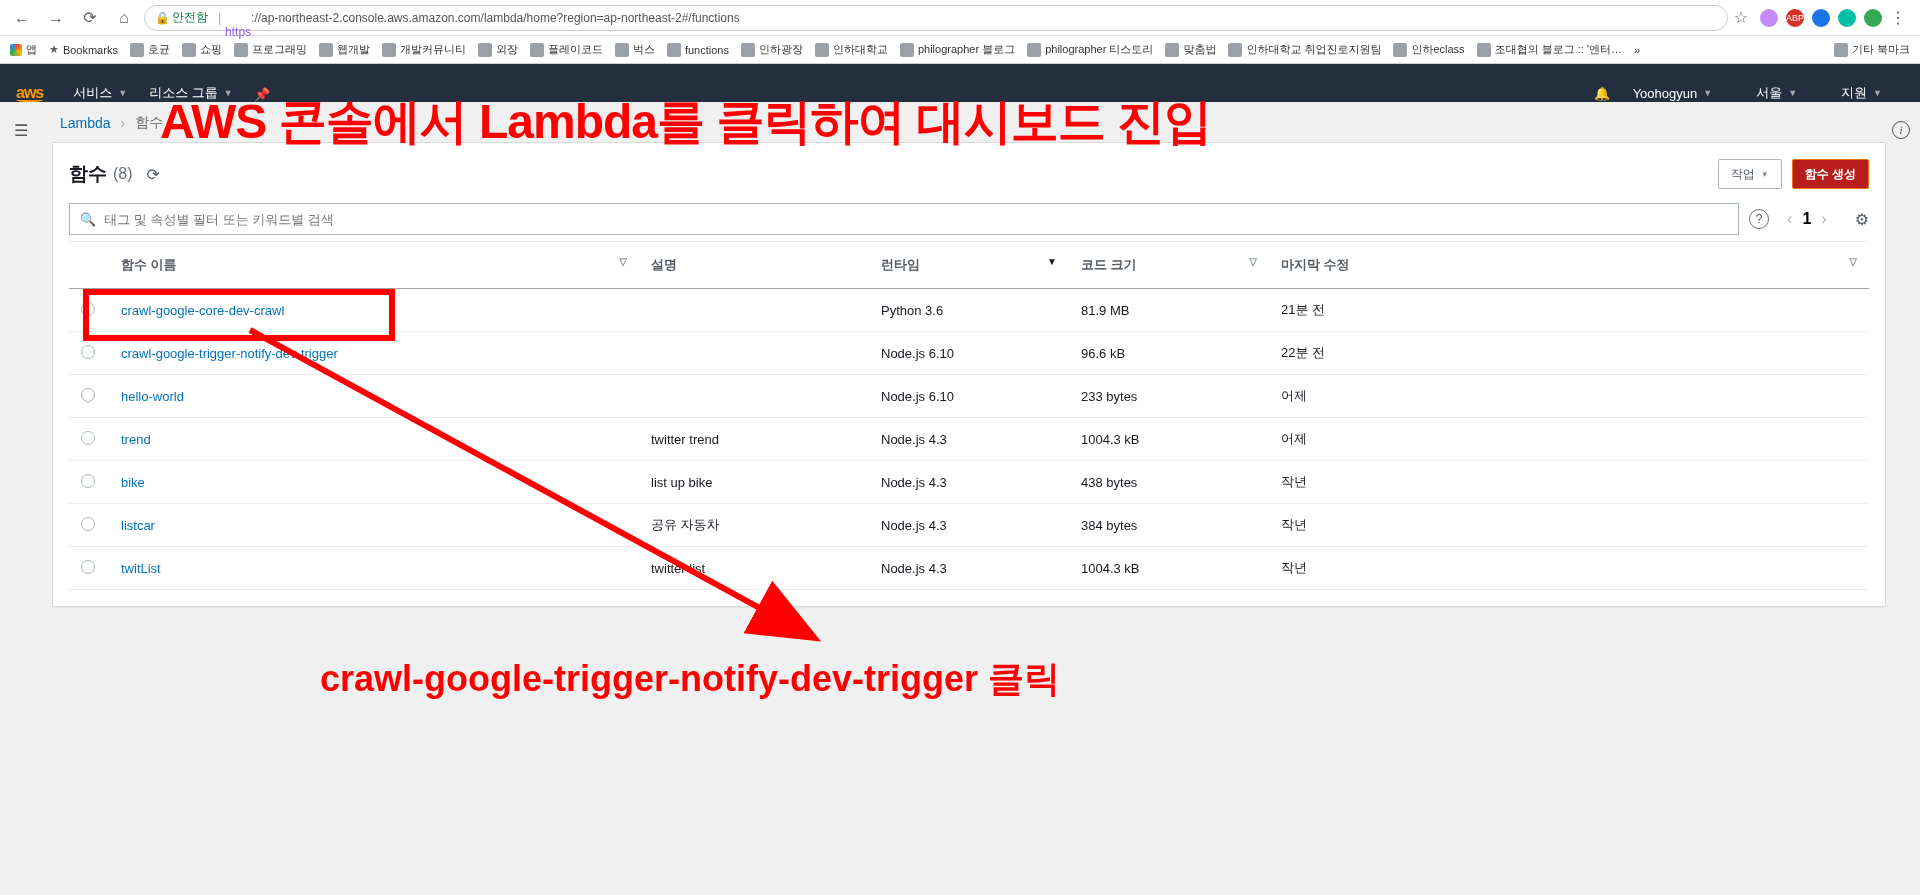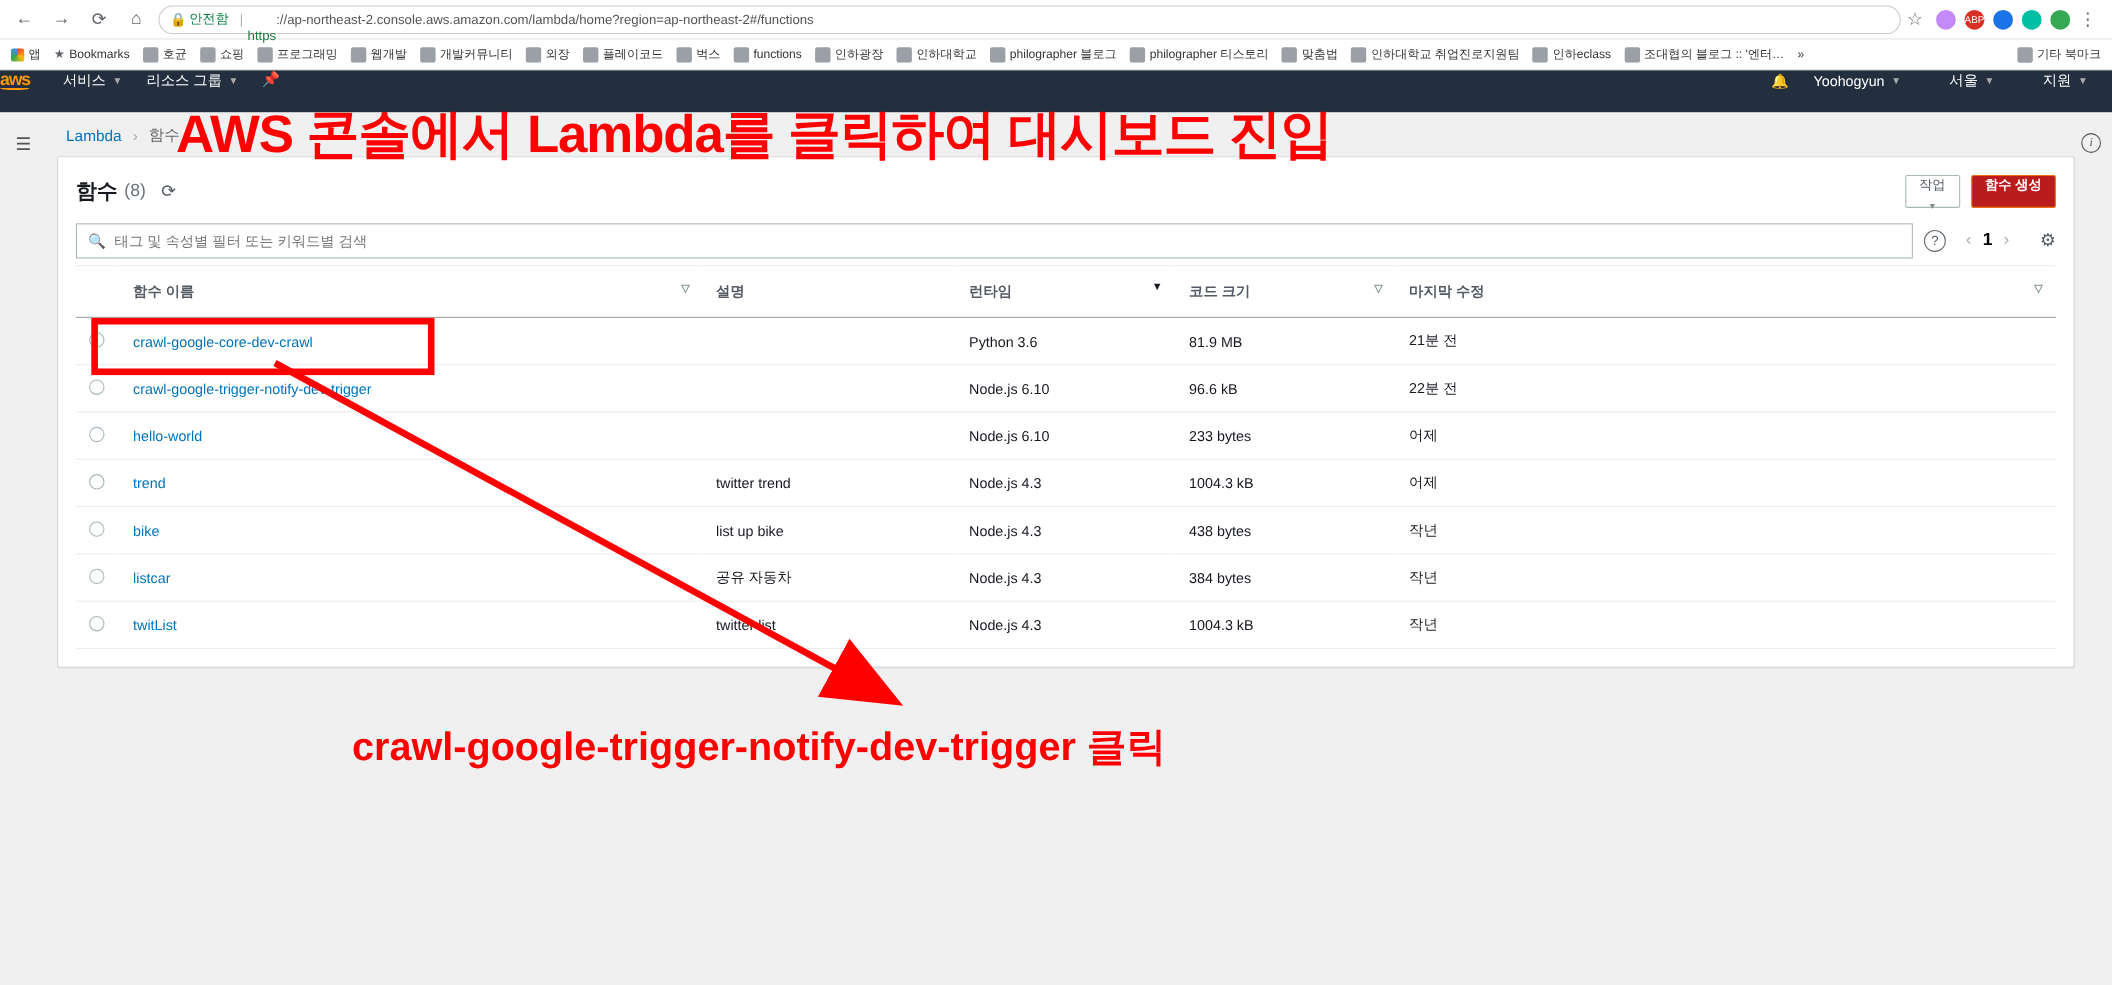--- a/index.html
+++ b/index.html
@@ -4,32 +4,32 @@
 <style>
 * { margin: 0; padding: 0; box-sizing: border-box; font-family: -apple-system, BlinkMacSystemFont, "Segoe UI", Helvetica, Arial, sans-serif; }
 body { background: #f0f0f0; width: 1920px; height: 895px; overflow: hidden; position: relative; }
 
 
 .browser-bar { height: 36px; background: #fff; display: flex; align-items: center; padding: 0 8px; border-bottom: 1px solid #e0e0e0; gap: 6px; }
 .nav-btn { width: 28px; height: 28px; display: flex; align-items: center; justify-content: center; color: #5f6368; cursor: pointer; border-radius: 50%; }
 .url-bar { flex: 1; height: 26px; background: #fff; border: 1px solid #ccc; border-radius: 14px; display: flex; align-items: center; padding: 0 10px; font-size: 12px; color: #333; }
 .url-bar .lock { color: #0b8043; font-weight: bold; margin-right: 2px; }
 .url-bar .secure { color: #0b8043; margin-right: 6px; }
-.url-bar .proto { color: #15803d; margin-top: 28px; }
+.url-bar .proto { color: #8b5cf6; margin-top: 28px; }
 .url-bar .rest { color: #555; }
 .ext-icons { display: flex; align-items: center; gap: 8px; padding: 0 6px; }
 .circ { width: 18px; height: 18px; border-radius: 50%; }
 
 
 .bookmarks-bar { height: 28px; background: #fff; display: flex; align-items: center; padding: 0 10px; gap: 12px; border-bottom: 1px solid #d0d0d0; font-size: 11px; color: #333; overflow: hidden; }
 .bm { display: flex; align-items: center; gap: 4px; white-space: nowrap; cursor: pointer; }
 .bm .fico { width: 14px; height: 14px; background: #9aa0a6; border-radius: 2px; display: inline-block; }
 
 
-.aws-nav { height: 38px; background: #232f3e; display: flex; align-items: flex-start; color: #fff; padding: 0 0; font-size: 13px; }
+.aws-nav { height: 38px; background: #232f3e; display: flex; align-items: flex-end; color: #fff; padding: 0 16px; font-size: 13px; }
 .aws-logo { font-weight: bold; color: #ff9900; font-size: 16px; margin-right: 30px; letter-spacing: -1px; }
 .aws-logo .u { display: block; height: 4px; border-bottom: 2px solid #ff9900; border-radius: 0 0 50% 50%; margin-top: -4px; }
 .nav-item { margin-right: 22px; display: flex; align-items: center; gap: 6px; cursor: pointer; }
 .nav-item .caret { font-size: 9px; color: #aaa; }
 .pin { color: #fff; }
 .nav-spacer { flex: 1; }
 .nav-right { display: flex; align-items: center; gap: 22px; }
 .bell { color: #fff; }
 
 
@@ -42,21 +42,21 @@
 .breadcrumb a { color: #0073bb; text-decoration: none; }
 .breadcrumb .sep { color: #aaa; }
 .breadcrumb .cur { color: #666; }
 
 .panel { background: #fff; border: 1px solid #d5dbdb; border-radius: 2px; box-shadow: 0 1px 1px rgba(0,0,0,.05); padding: 16px; }
 .panel-head { display: flex; align-items: center; margin-bottom: 14px; }
 .panel-title { font-size: 19px; font-weight: 700; color: #16191f; }
 .panel-count { color: #687078; font-weight: 400; margin-left: 6px; }
 .refresh { margin-left: 14px; cursor: pointer; color: #545b64; }
 .head-spacer { flex: 1; }
-.btn { height: 30px; border: 1px solid #aab7b8; background: #fff; color: #545b64; font-size: 12px; padding: 0 12px; display: flex; align-items: center; gap: 6px; cursor: pointer; border-radius: 2px; flex-direction: column; }
+.btn { height: 30px; border: 1px solid #aab7b8; background: #fff; color: #545b64; font-size: 12px; padding: 0 12px; display: flex; align-items: center; gap: 6px; cursor: pointer; border-radius: 2px; }
 .btn .caret { font-size: 8px; color: #888; }
 .btn-primary { background: #b91c1c; border-color: #ec7211; color: #fff; margin-left: 10px; font-weight: 600; }
 
 .searchbar { display: flex; align-items: center; gap: 10px; margin-bottom: 6px; }
 .searchbox { flex: 1; height: 32px; border: 1px solid #aab7b8; display: flex; align-items: center; padding: 0 10px; color: #555; font-size: 13px; }
 .searchbox .mag { color: #687078; margin-right: 8px; }
 .searchbox input { border: none; outline: none; flex: 1; font-size: 13px; color: #333; }
 .help-c { display: flex; align-items: center; gap: 6px; }
 .help-c .q { width: 20px; height: 20px; border: 1px solid #687078; border-radius: 50%; display: flex; align-items: center; justify-content: center; font-size: 12px; color: #545b64; cursor: pointer; }
 .pager { display: flex; align-items: center; gap: 10px; padding: 0 8px; }

